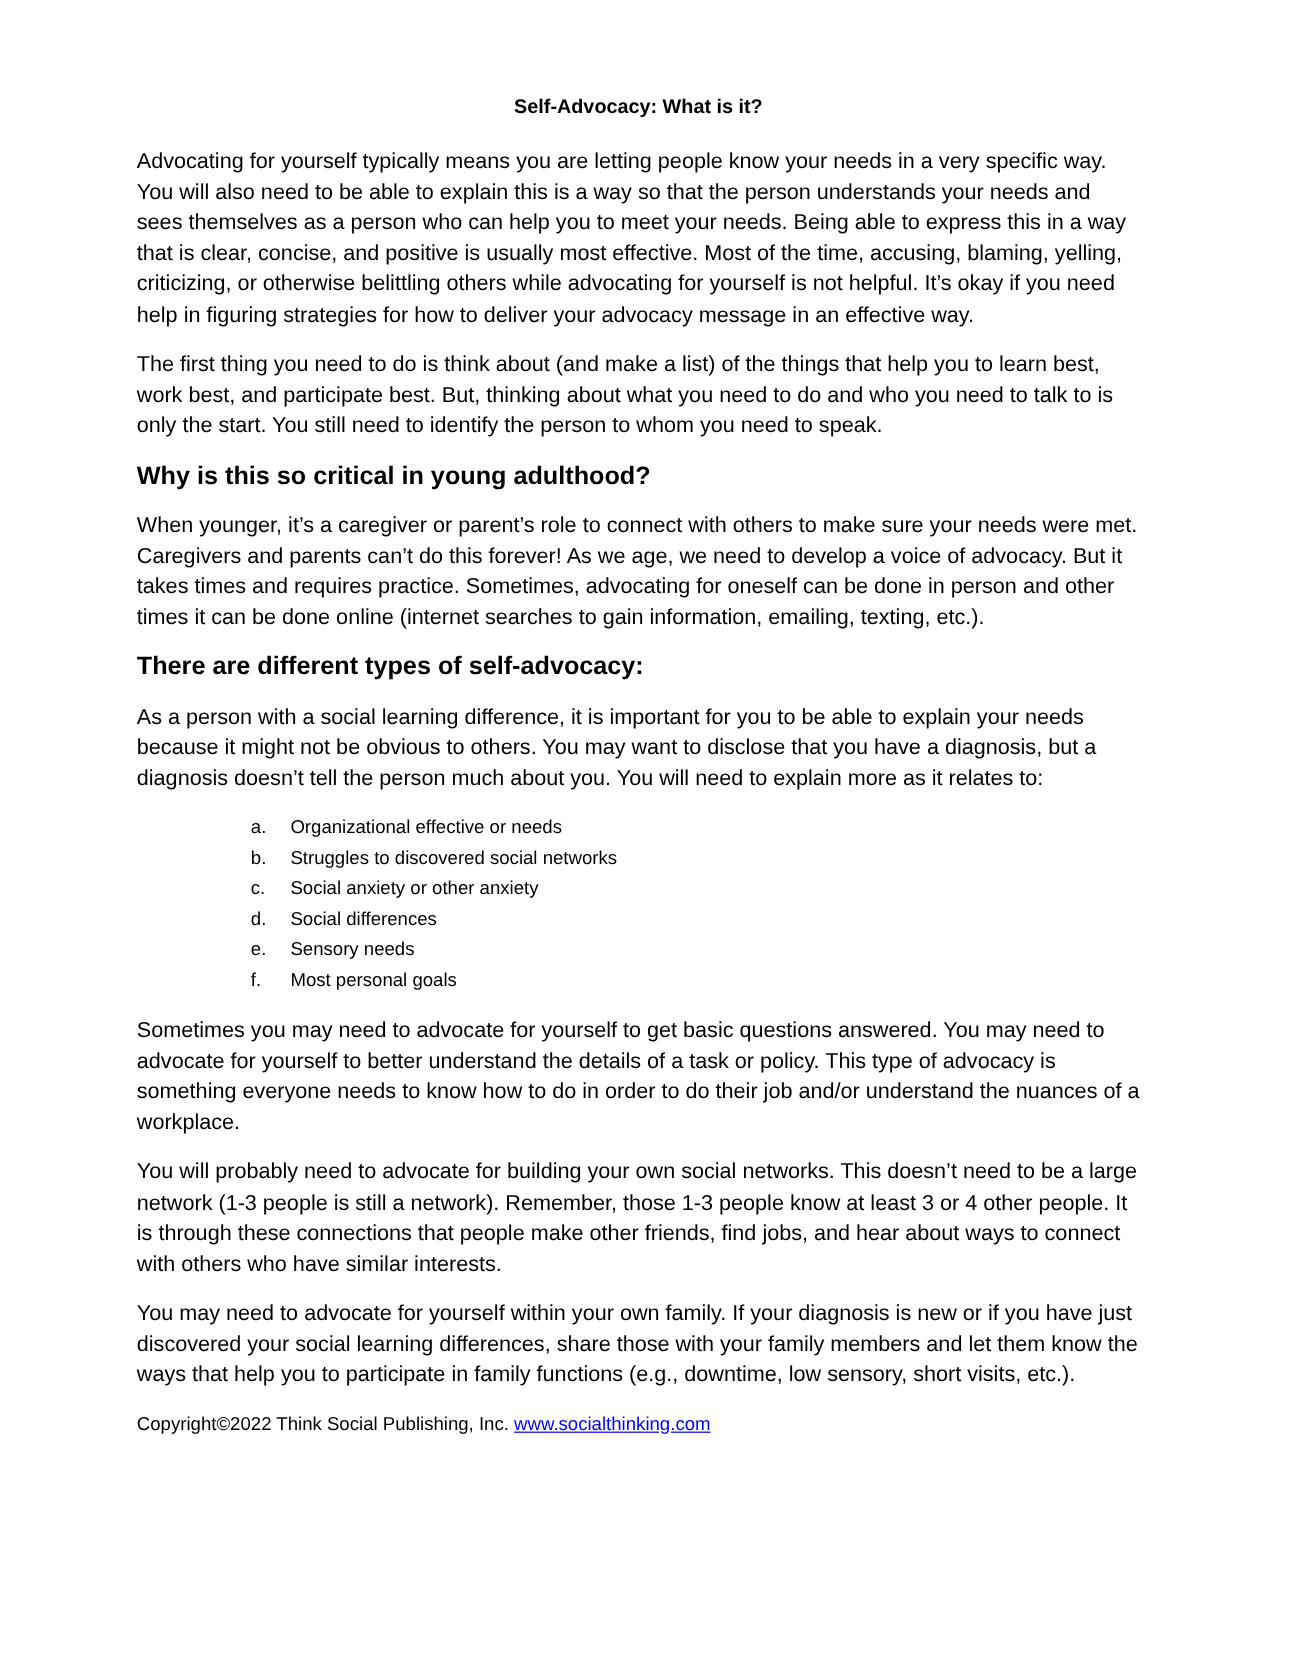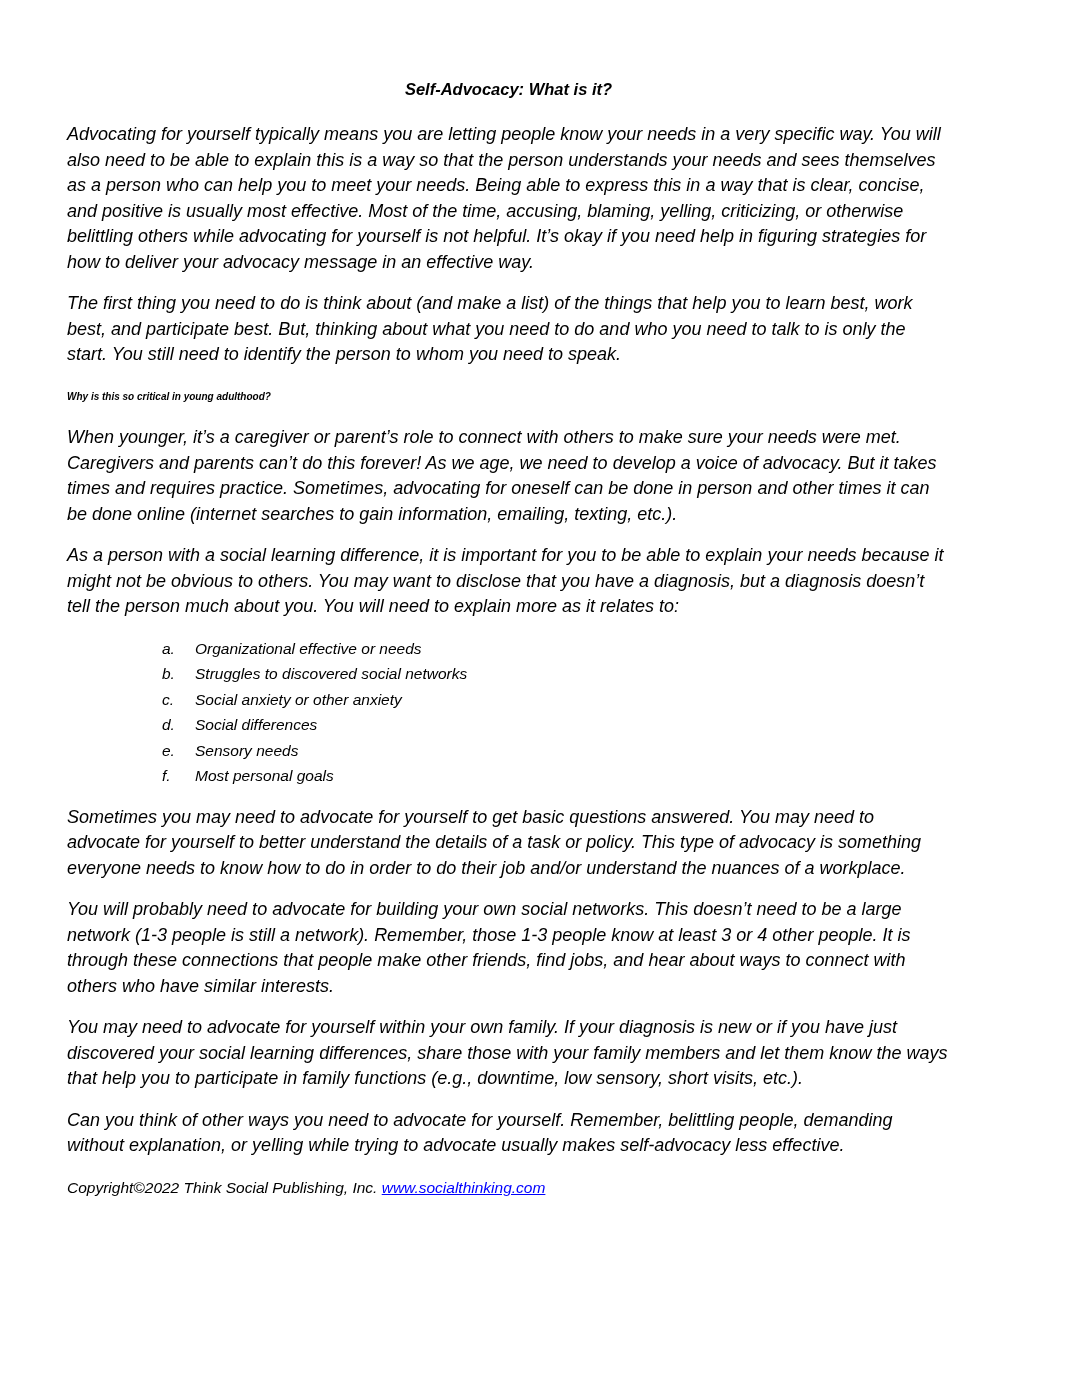--- a/index.html
+++ b/index.html
@@ -12,38 +12,37 @@
     height: 1398px;
     font-family: "Liberation Sans", sans-serif;
     color: #000000;
     position: relative;
     overflow: hidden;
   }
   .page {
     box-sizing: border-box;
     width: 1080px;
     height: 1398px;
-    padding: 78px 130px 40px 67px;
-    font-style: italic;
+    padding: 78px 130px 40px 114px;
   }
   .doc-title {
     text-align: center;
     font-weight: bold;
     font-size: 16.5px;
     line-height: 22px;
     margin: 0 0 22px 0;
   }
   .para {
     font-size: 18px;
     line-height: 25.5px;
     margin: 0 0 16px 0;
     text-align: left;
   }
   .section-heading {
-    font-size: 10px;
+    font-size: 21px;
     line-height: 25.5px;
     font-weight: bold;
     margin: 0 0 16px 0;
   }
   .abc-list {
     margin: 0 0 16px 0;
     padding-left: 95px;
   }
   .abc-item {
     display: flex;
@@ -77,20 +76,21 @@
 
   <p class="para">Advocating for yourself typically means you are letting people know your needs in a very specific way. You will also need to be able to explain this is a way so that the person understands your needs and sees themselves as a person who can help you to meet your needs. Being able to express this in a way that is clear, concise, and positive is usually most effective. Most of the time, accusing, blaming, yelling, criticizing, or otherwise belittling others while advocating for yourself is not helpful. It’s okay if you need help in figuring strategies for how to deliver your advocacy message in an effective way.</p>
 
   <p class="para">The first thing you need to do is think about (and make a list) of the things that help you to learn best, work best, and participate best. But, thinking about what you need to do and who you need to talk to is only the start. You still need to identify the person to whom you need to speak.</p>
 
   <h2 class="section-heading">Why is this so critical in young adulthood?</h2>
 
   <p class="para">When younger, it’s a caregiver or parent’s role to connect with others to make sure your needs were met. Caregivers and parents can’t do this forever! As we age, we need to develop a voice of advocacy. But it takes times and requires practice. Sometimes, advocating for oneself can be done in person and other times it can be done online (internet searches to gain information, emailing, texting, etc.).</p>
 
 
+  <h2 class="section-heading">There are different types of self-advocacy:</h2>
 
   <p class="para">As a person with a social learning difference, it is important for you to be able to explain your needs because it might not be obvious to others. You may want to disclose that you have a diagnosis, but a diagnosis doesn’t tell the person much about you. You will need to explain more as it relates to:</p>
 
   <div class="abc-list">
     <div class="abc-item">
       <span class="abc-marker">a.</span>
       <span class="abc-text">Organizational effective or needs</span>
     </div>
     <div class="abc-item">
       <span class="abc-marker">b.</span>
@@ -113,19 +113,18 @@
       <span class="abc-text">Most personal goals</span>
     </div>
   </div>
 
   <p class="para">Sometimes you may need to advocate for yourself to get basic questions answered. You may need to advocate for yourself to better understand the details of a task or policy. This type of advocacy is something everyone needs to know how to do in order to do their job and/or understand the nuances of a workplace.</p>
 
   <p class="para">You will probably need to advocate for building your own social networks. This doesn’t need to be a large network (1-3 people is still a network). Remember, those 1-3 people know at least 3 or 4 other people. It is through these connections that people make other friends, find jobs, and hear about ways to connect with others who have similar interests.</p>
 
   <p class="para">You may need to advocate for yourself within your own family. If your diagnosis is new or if you have just discovered your social learning differences, share those with your family members and let them know the ways that help you to participate in family functions (e.g., downtime, low sensory, short visits, etc.).</p>
 
-  <p class="para">Can you think of other ways you need to advocate for yourself. Remember, belittling people, demanding without explanation, or yelling while trying to advocate usually makes self-advocacy less effective.</p>
 
   <div class="footer">
     <span>Copyright©2022 Think Social Publishing, Inc. </span><a class="site-link">www.socialthinking.com</a>
   </div>
 
 </div>
 
 </body></html>

